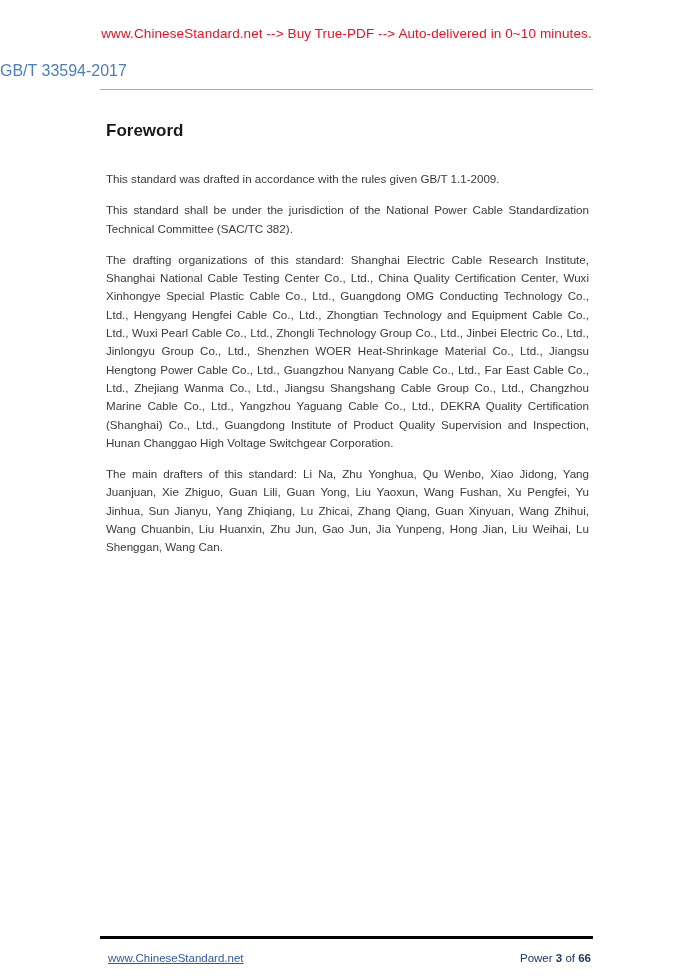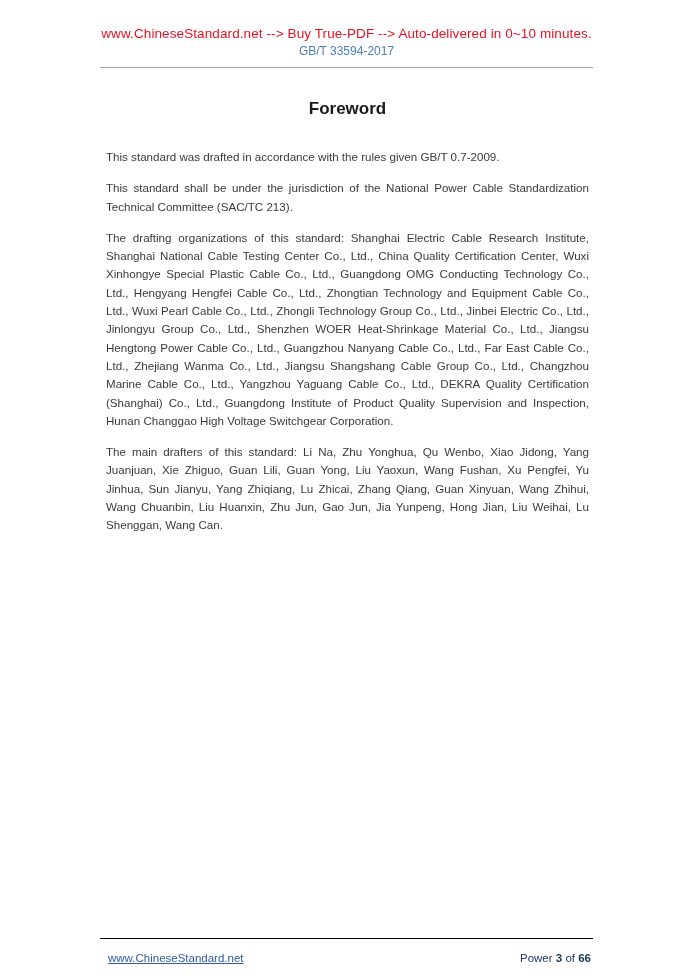--- a/index.html
+++ b/index.html
@@ -21,41 +21,40 @@
   
   .promo-banner {
     padding-top: 26px;
     text-align: center;
     font-size: 13.5px;
     color: #e81123;
     letter-spacing: 0.1px;
   }
 
   .doc-number {
-    margin-top: 3px;
-    text-align: center;
-    font-size: 12px;
+    margin-top: 21px;
+    text-align: left;
+    font-size: 16px;
     color: #4a7ebc;
   }
 
   .header-divider {
     margin: 9px 100px 0 100px;
     border: 0;
     border-top: 1px solid #a9a9a9;
     height: 0;
   }
 
   
   .content {
     padding: 0 104px 0 106px;
   }
 
   .page-title {
     margin-top: 31px;
-    text-align: center;
     font-size: 17px;
     font-weight: bold;
     color: #1a1a1a;
   }
 
   .paragraphs {
     margin-top: 29px;
   }
 
   .paragraphs p {
@@ -65,21 +64,21 @@
     text-align: justify;
     margin-bottom: 13px;
   }
 
   
   .footer {
     position: absolute;
     left: 100px;
     right: 100px;
     bottom: 16px;
-    border-top: 1px solid #000000;
+    border-top: 3px solid #000000;
     padding-top: 13px;
     display: flex;
     justify-content: space-between;
     align-items: baseline;
     font-size: 11.5px;
   }
 
   .footer-link {
     color: #2e5aa8;
     text-decoration: underline;
@@ -104,22 +103,22 @@
   <div class="promo-banner">www.ChineseStandard.net --&gt; Buy True-PDF --&gt; Auto-delivered in 0~10 minutes.</div>
 
   <div class="doc-number">GB/T 33594-2017</div>
 
   <hr class="header-divider">
 
   <div class="content">
     <h1 class="page-title">Foreword</h1>
 
     <div class="paragraphs">
-      <p>This standard was drafted in accordance with the rules given GB/T 0.7-2009.</p>
-      <p>This standard shall be under the jurisdiction of the National Power Cable Standardization Technical Committee (SAC/TC 213).</p>
+      <p>This standard was drafted in accordance with the rules given GB/T 1.1-2009.</p>
+      <p>This standard shall be under the jurisdiction of the National Power Cable Standardization Technical Committee (SAC/TC 382).</p>
       <p>The drafting organizations of this standard: Shanghai Electric Cable Research Institute, Shanghai National Cable Testing Center Co., Ltd., China Quality Certification Center, Wuxi Xinhongye Special Plastic Cable Co., Ltd., Guangdong OMG Conducting Technology Co., Ltd., Hengyang Hengfei Cable Co., Ltd., Zhongtian Technology and Equipment Cable Co., Ltd., Wuxi Pearl Cable Co., Ltd., Zhongli Technology Group Co., Ltd., Jinbei Electric Co., Ltd., Jinlongyu Group Co., Ltd., Shenzhen WOER Heat-Shrinkage Material Co., Ltd., Jiangsu Hengtong Power Cable Co., Ltd., Guangzhou Nanyang Cable Co., Ltd., Far East Cable Co., Ltd., Zhejiang Wanma Co., Ltd., Jiangsu Shangshang Cable Group Co., Ltd., Changzhou Marine Cable Co., Ltd., Yangzhou Yaguang Cable Co., Ltd., DEKRA Quality Certification (Shanghai) Co., Ltd., Guangdong Institute of Product Quality Supervision and Inspection, Hunan Changgao High Voltage Switchgear Corporation.</p>
       <p>The main drafters of this standard: Li Na, Zhu Yonghua, Qu Wenbo, Xiao Jidong, Yang Juanjuan, Xie Zhiguo, Guan Lili, Guan Yong, Liu Yaoxun, Wang Fushan, Xu Pengfei, Yu Jinhua, Sun Jianyu, Yang Zhiqiang, Lu Zhicai, Zhang Qiang, Guan Xinyuan, Wang Zhihui, Wang Chuanbin, Liu Huanxin, Zhu Jun, Gao Jun, Jia Yunpeng, Hong Jian, Liu Weihai, Lu Shenggan, Wang Can.</p>
     </div>
   </div>
 
   <div class="footer">
     <span class="footer-link">www.ChineseStandard.net</span>
 
     <span class="page-indicator">
       <span>Power</span>

